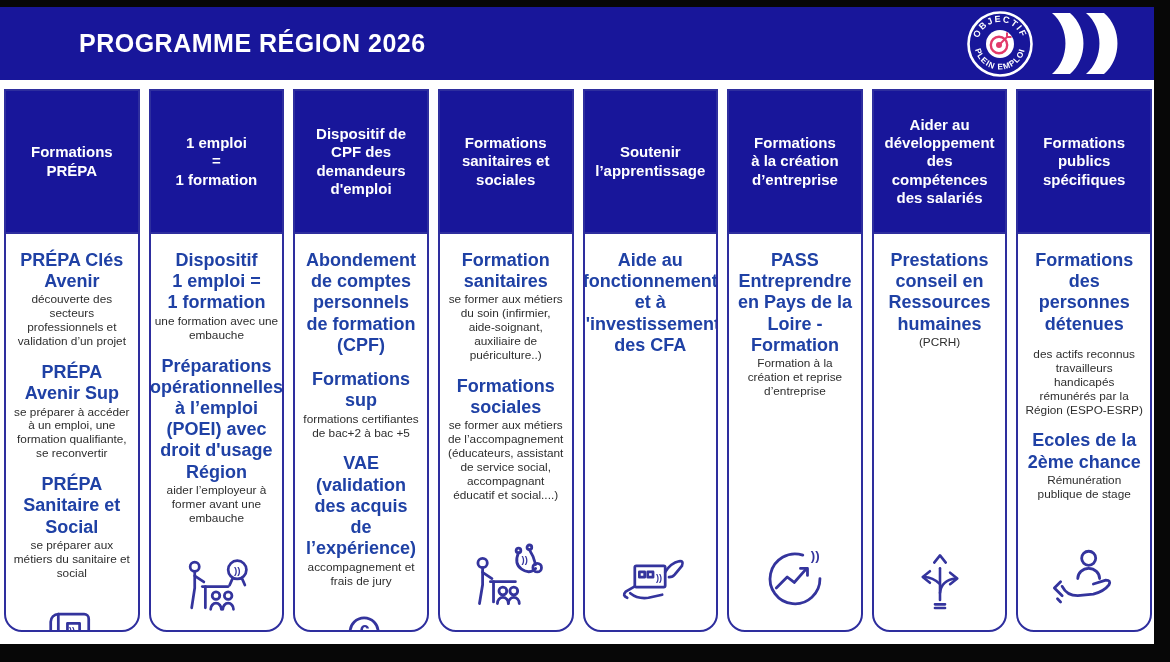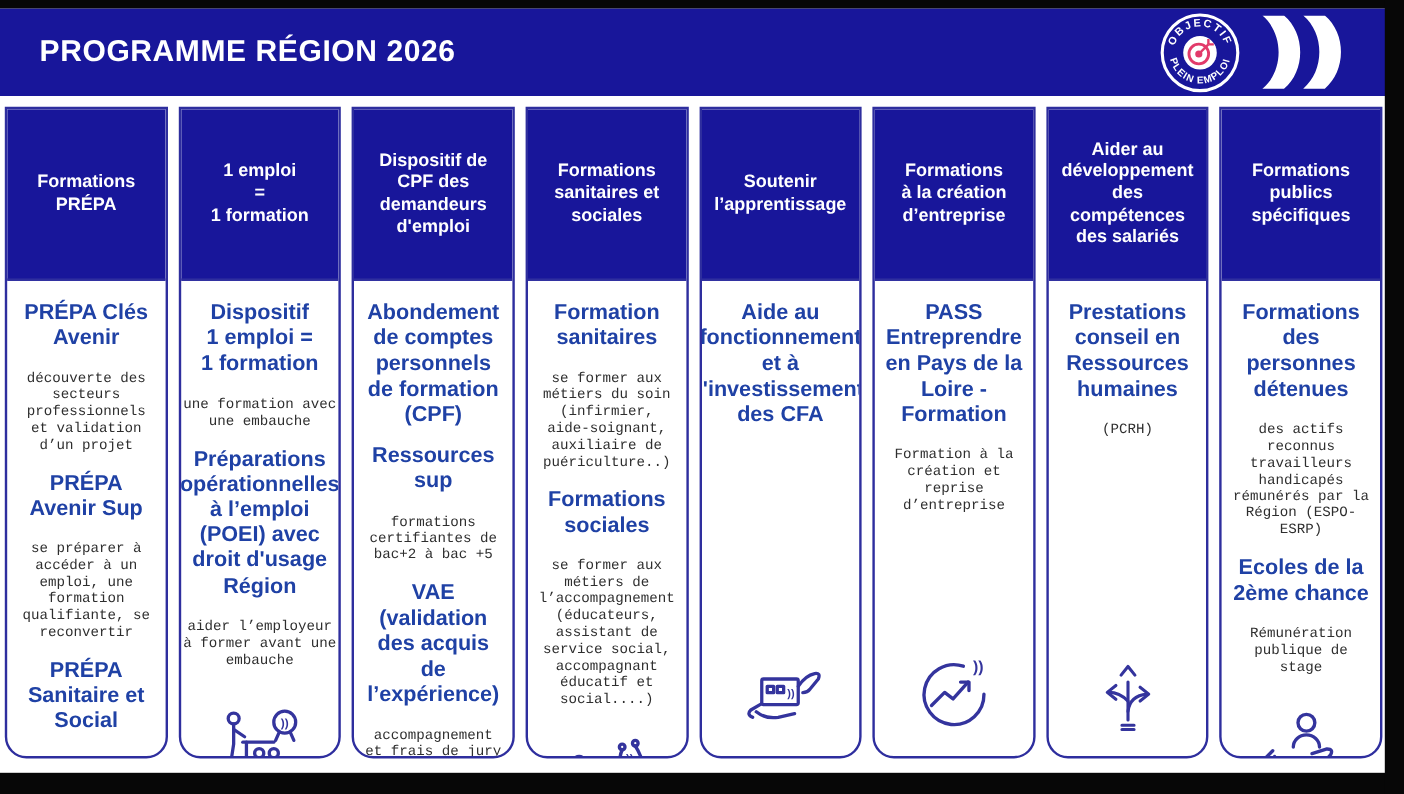--- a/index.html
+++ b/index.html
@@ -13,21 +13,21 @@
   .strip-top{left:0;top:0;width:1170px;height:7px;}
   .strip-bottom{left:0;top:644px;width:1170px;height:18px;}
   .strip-right{top:0;left:1154px;width:16px;height:662px;}
   
   .titlebar{
     position:absolute;left:0;top:7px;width:1170px;height:73px;
     background:#18169a;display:flex;align-items:center;
   }
   .page-title{
     color:#ffffff;font-weight:bold;font-size:25px;letter-spacing:.5px;
-    padding-left:33px;white-space:nowrap;
+    padding-left:33px;white-space:nowrap;margin-left:46px;
   }
   .logo-group{
     position:absolute;right:48px;top:4px;height:70px;
     display:flex;align-items:center;gap:12px;
   }
   
   .columns{
     position:absolute;left:4px;top:89px;width:1148px;height:543px;
     display:flex;gap:9px;
   }
@@ -45,21 +45,21 @@
   .col-body{
     flex:1;display:flex;flex-direction:column;align-items:center;
     padding:16px 7px 14px 7px;text-align:center;
   }
   .item{margin-bottom:13px;}
   .item-title{
     color:#1f41a5;font-weight:bold;font-size:18px;line-height:1.18;
     white-space:pre-line;
   }
   .item-desc{
-    color:#2e2e2e;font-size:11.8px;line-height:1.18;margin-top:17px;font-family:Liberation Mono, monospace;
+    color:#2e2e2e;font-size:11.8px;line-height:1.18;margin-top:1px;
   }
   .col-icon{
     margin-top:auto;height:84px;display:flex;align-items:flex-end;justify-content:center;
   }
   .col-icon svg{display:block;}
 </style>
 </head>
 <body>
 
 <div class="titlebar">
@@ -171,21 +171,21 @@
     <div class="col-header">Dispositif de
 CPF des
 demandeurs
 d'emploi</div>
     <div class="col-body">
       <div class="items">
           <div class="item">
             <div class="item-title">Abondement de comptes personnels de formation (CPF)</div>
           </div>
           <div class="item">
-            <div class="item-title">Ressources sup</div>
+            <div class="item-title">Formations sup</div>
             <div class="item-desc">formations certifiantes de bac+2 à bac +5</div>
           </div>
           <div class="item">
             <div class="item-title">VAE
 (validation des acquis de l’expérience)</div>
             <div class="item-desc">accompagnement et frais de jury</div>
           </div>
         </div>
       <div class="col-icon">
           <svg width="78" height="78" viewBox="0 0 100 100">

